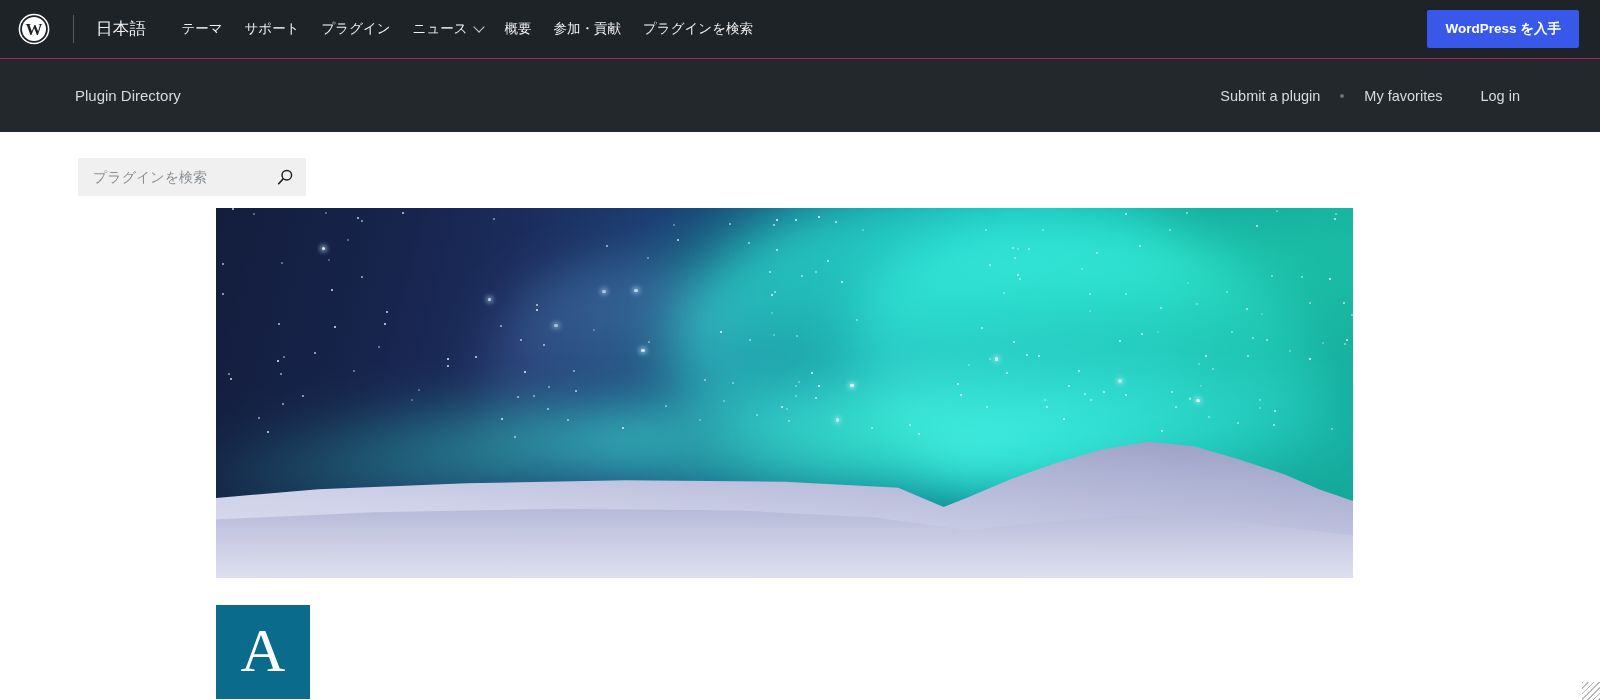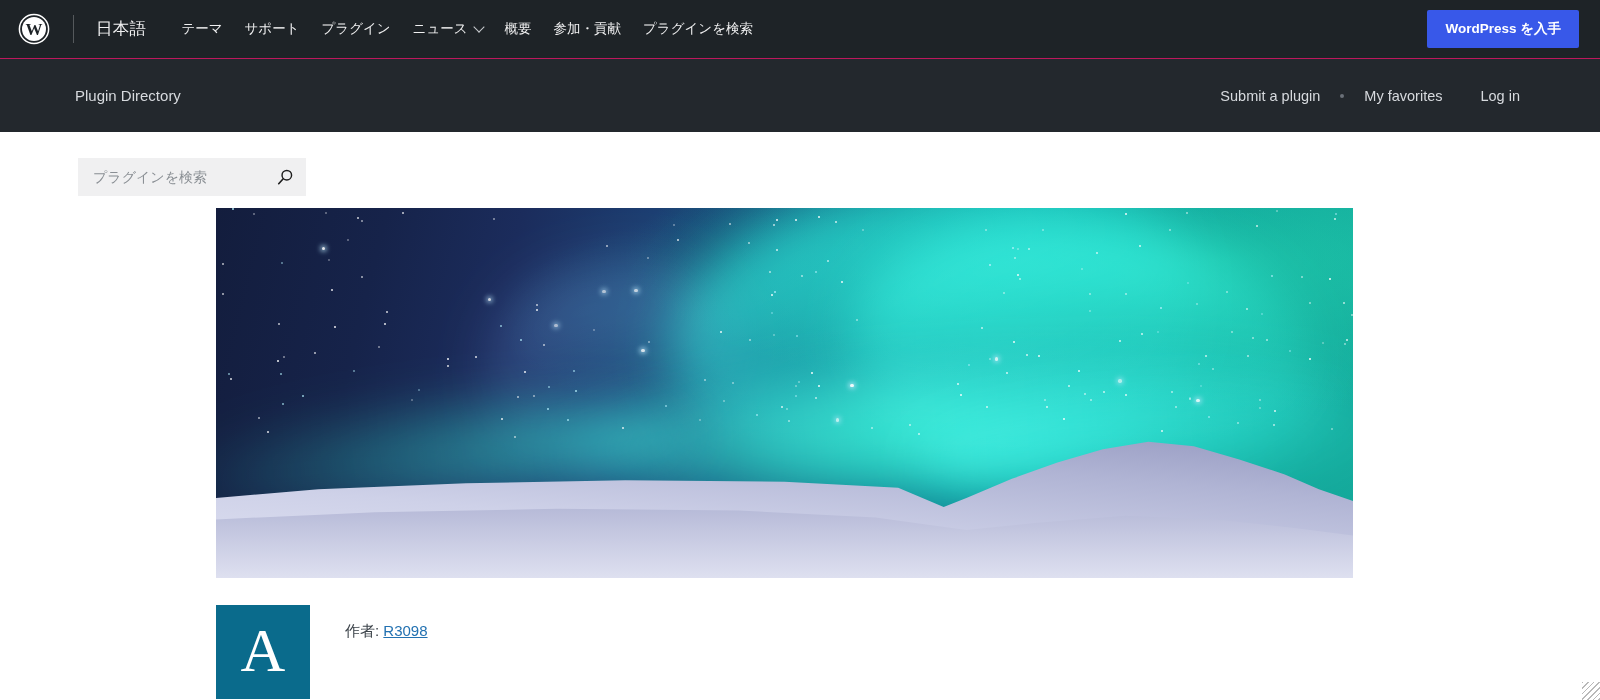--- a/index.html
+++ b/index.html
@@ -593,22 +593,18 @@
         <i style="left: 3.7%; top: 56.62%; opacity: 0.61;"></i>
       </div>
     <div class="ridge-dark"></div>
     <div class="snow"></div>
     <div class="snow2"></div>
   </div>
 
   <div class="plugin-header">
     <div class="plugin-icon">A</div>
     <div class="plugin-meta">
-      <p class="plugin-byline">
-        <span>作者:</span>
-        <a href="#">R3098</a>
-      </p>
     </div>
   </div>
 
 </main>
 
 <div class="resize-handle"></div>
 
 </body></html>

